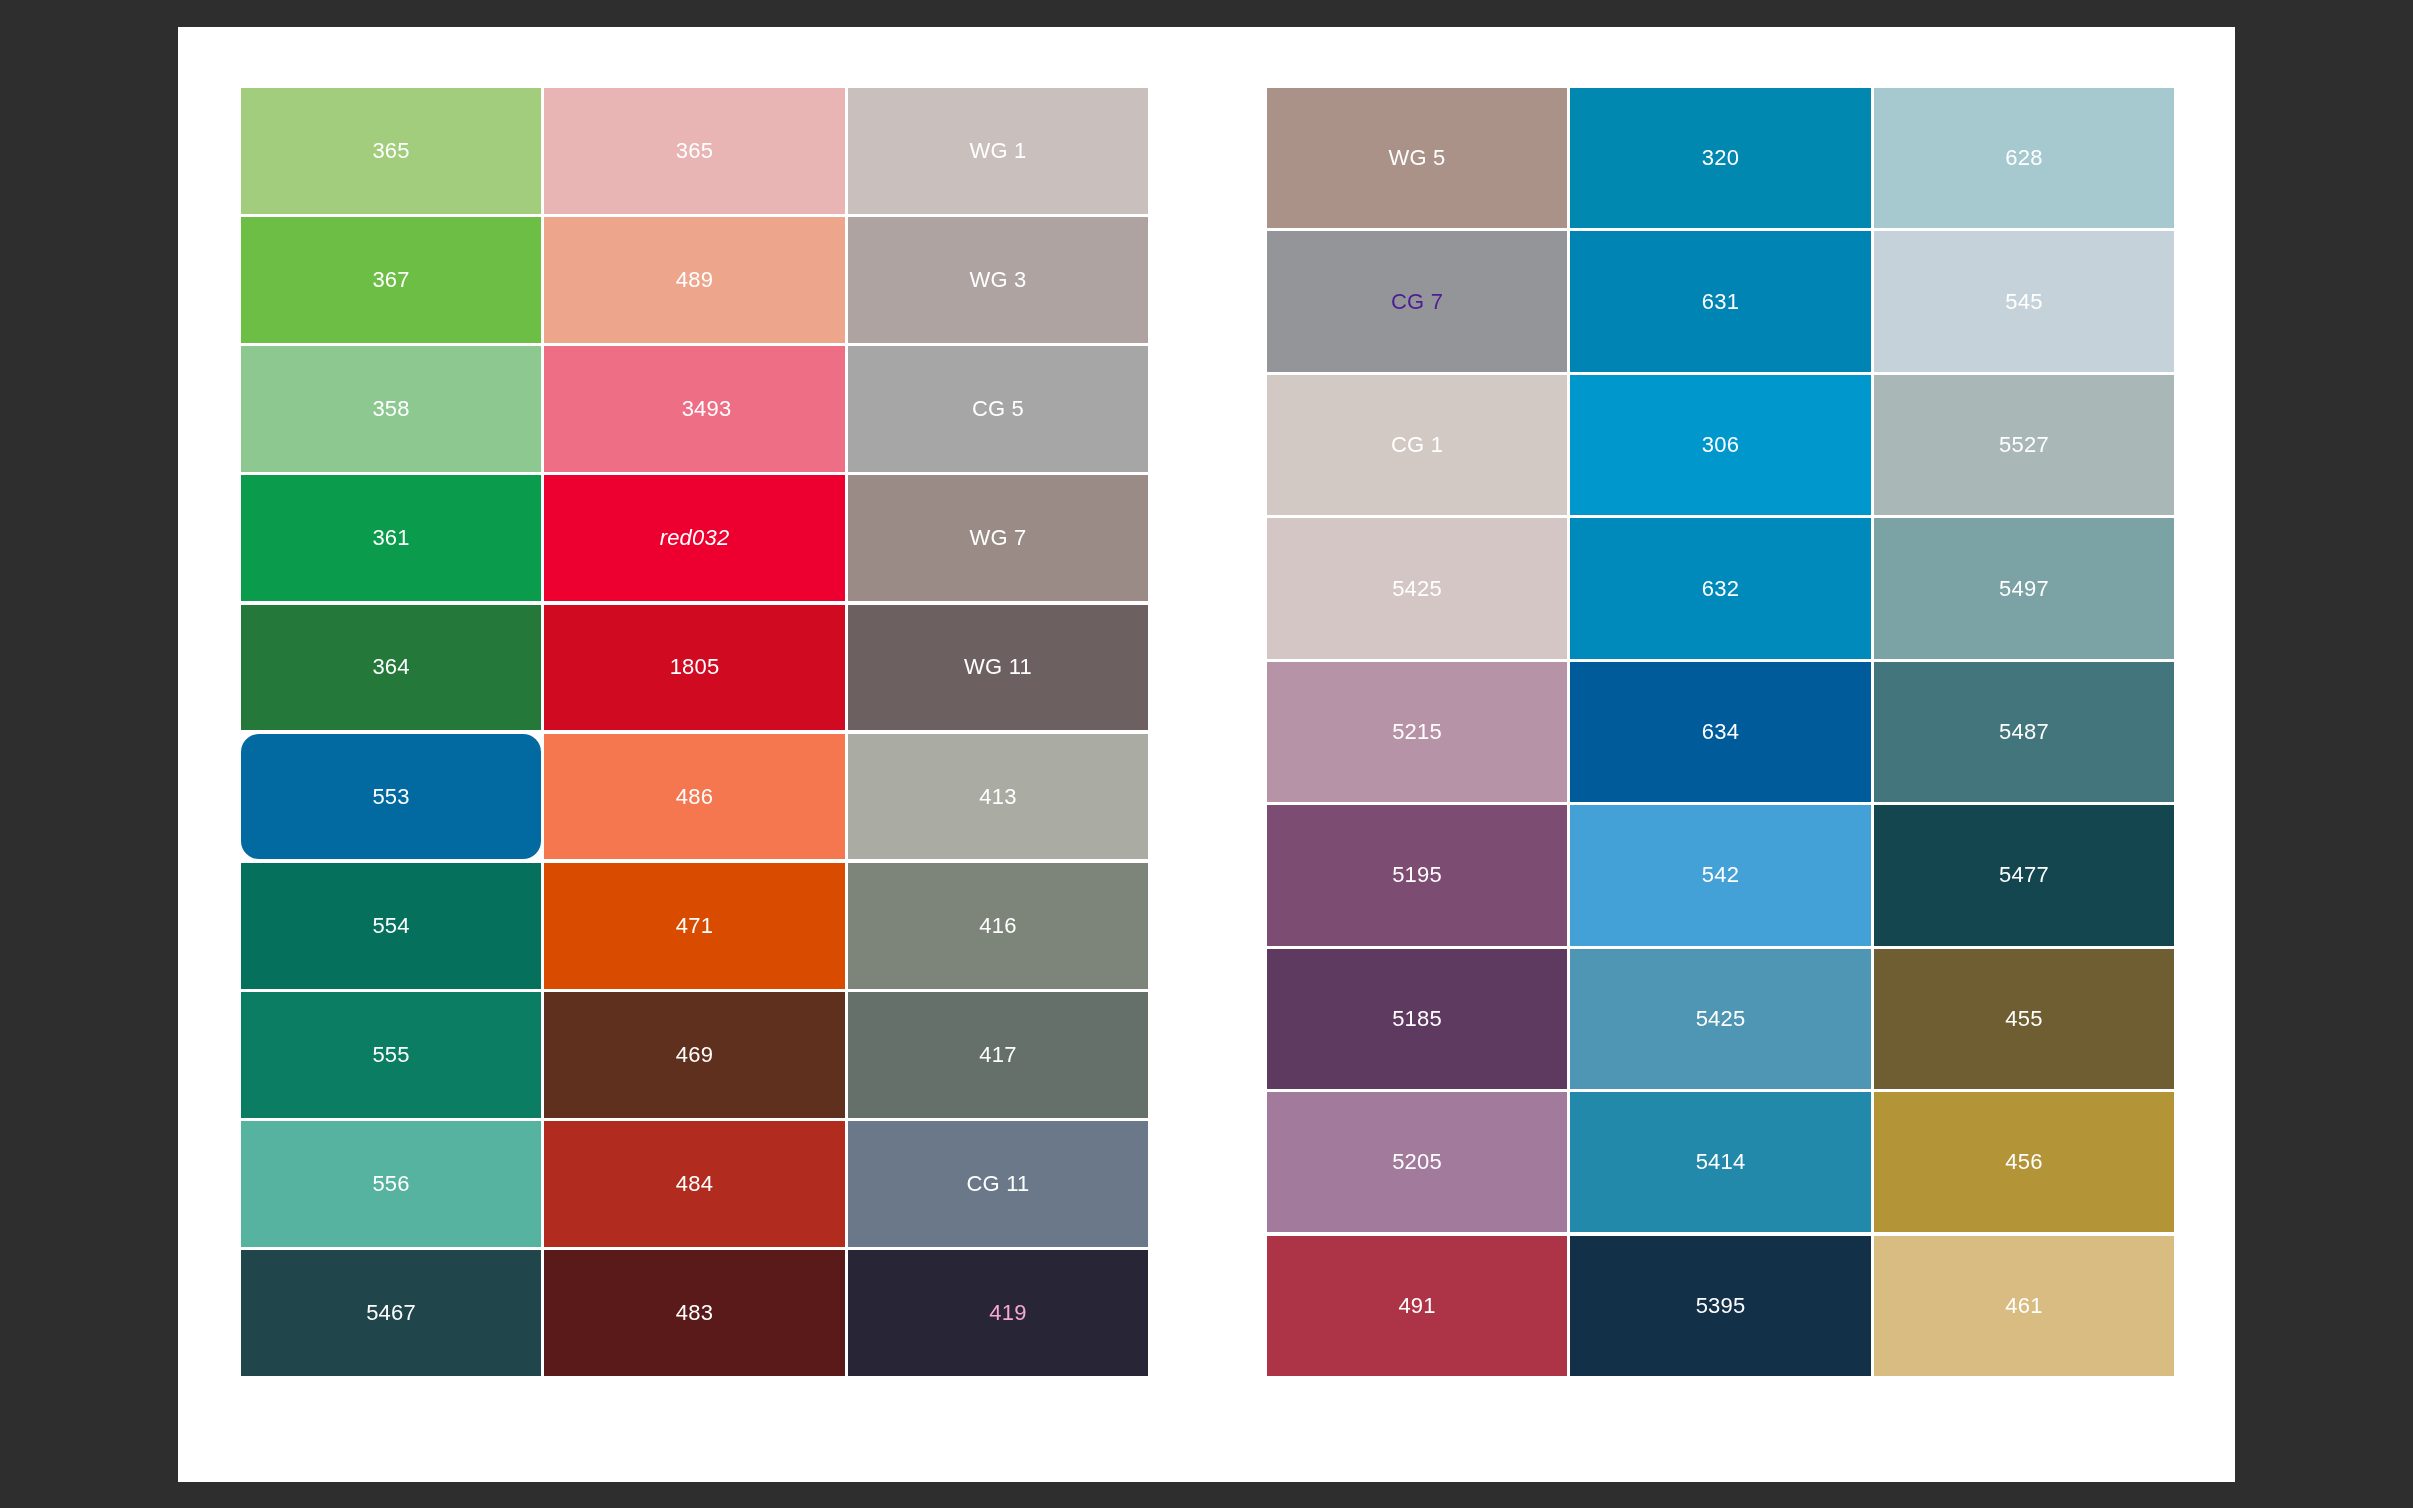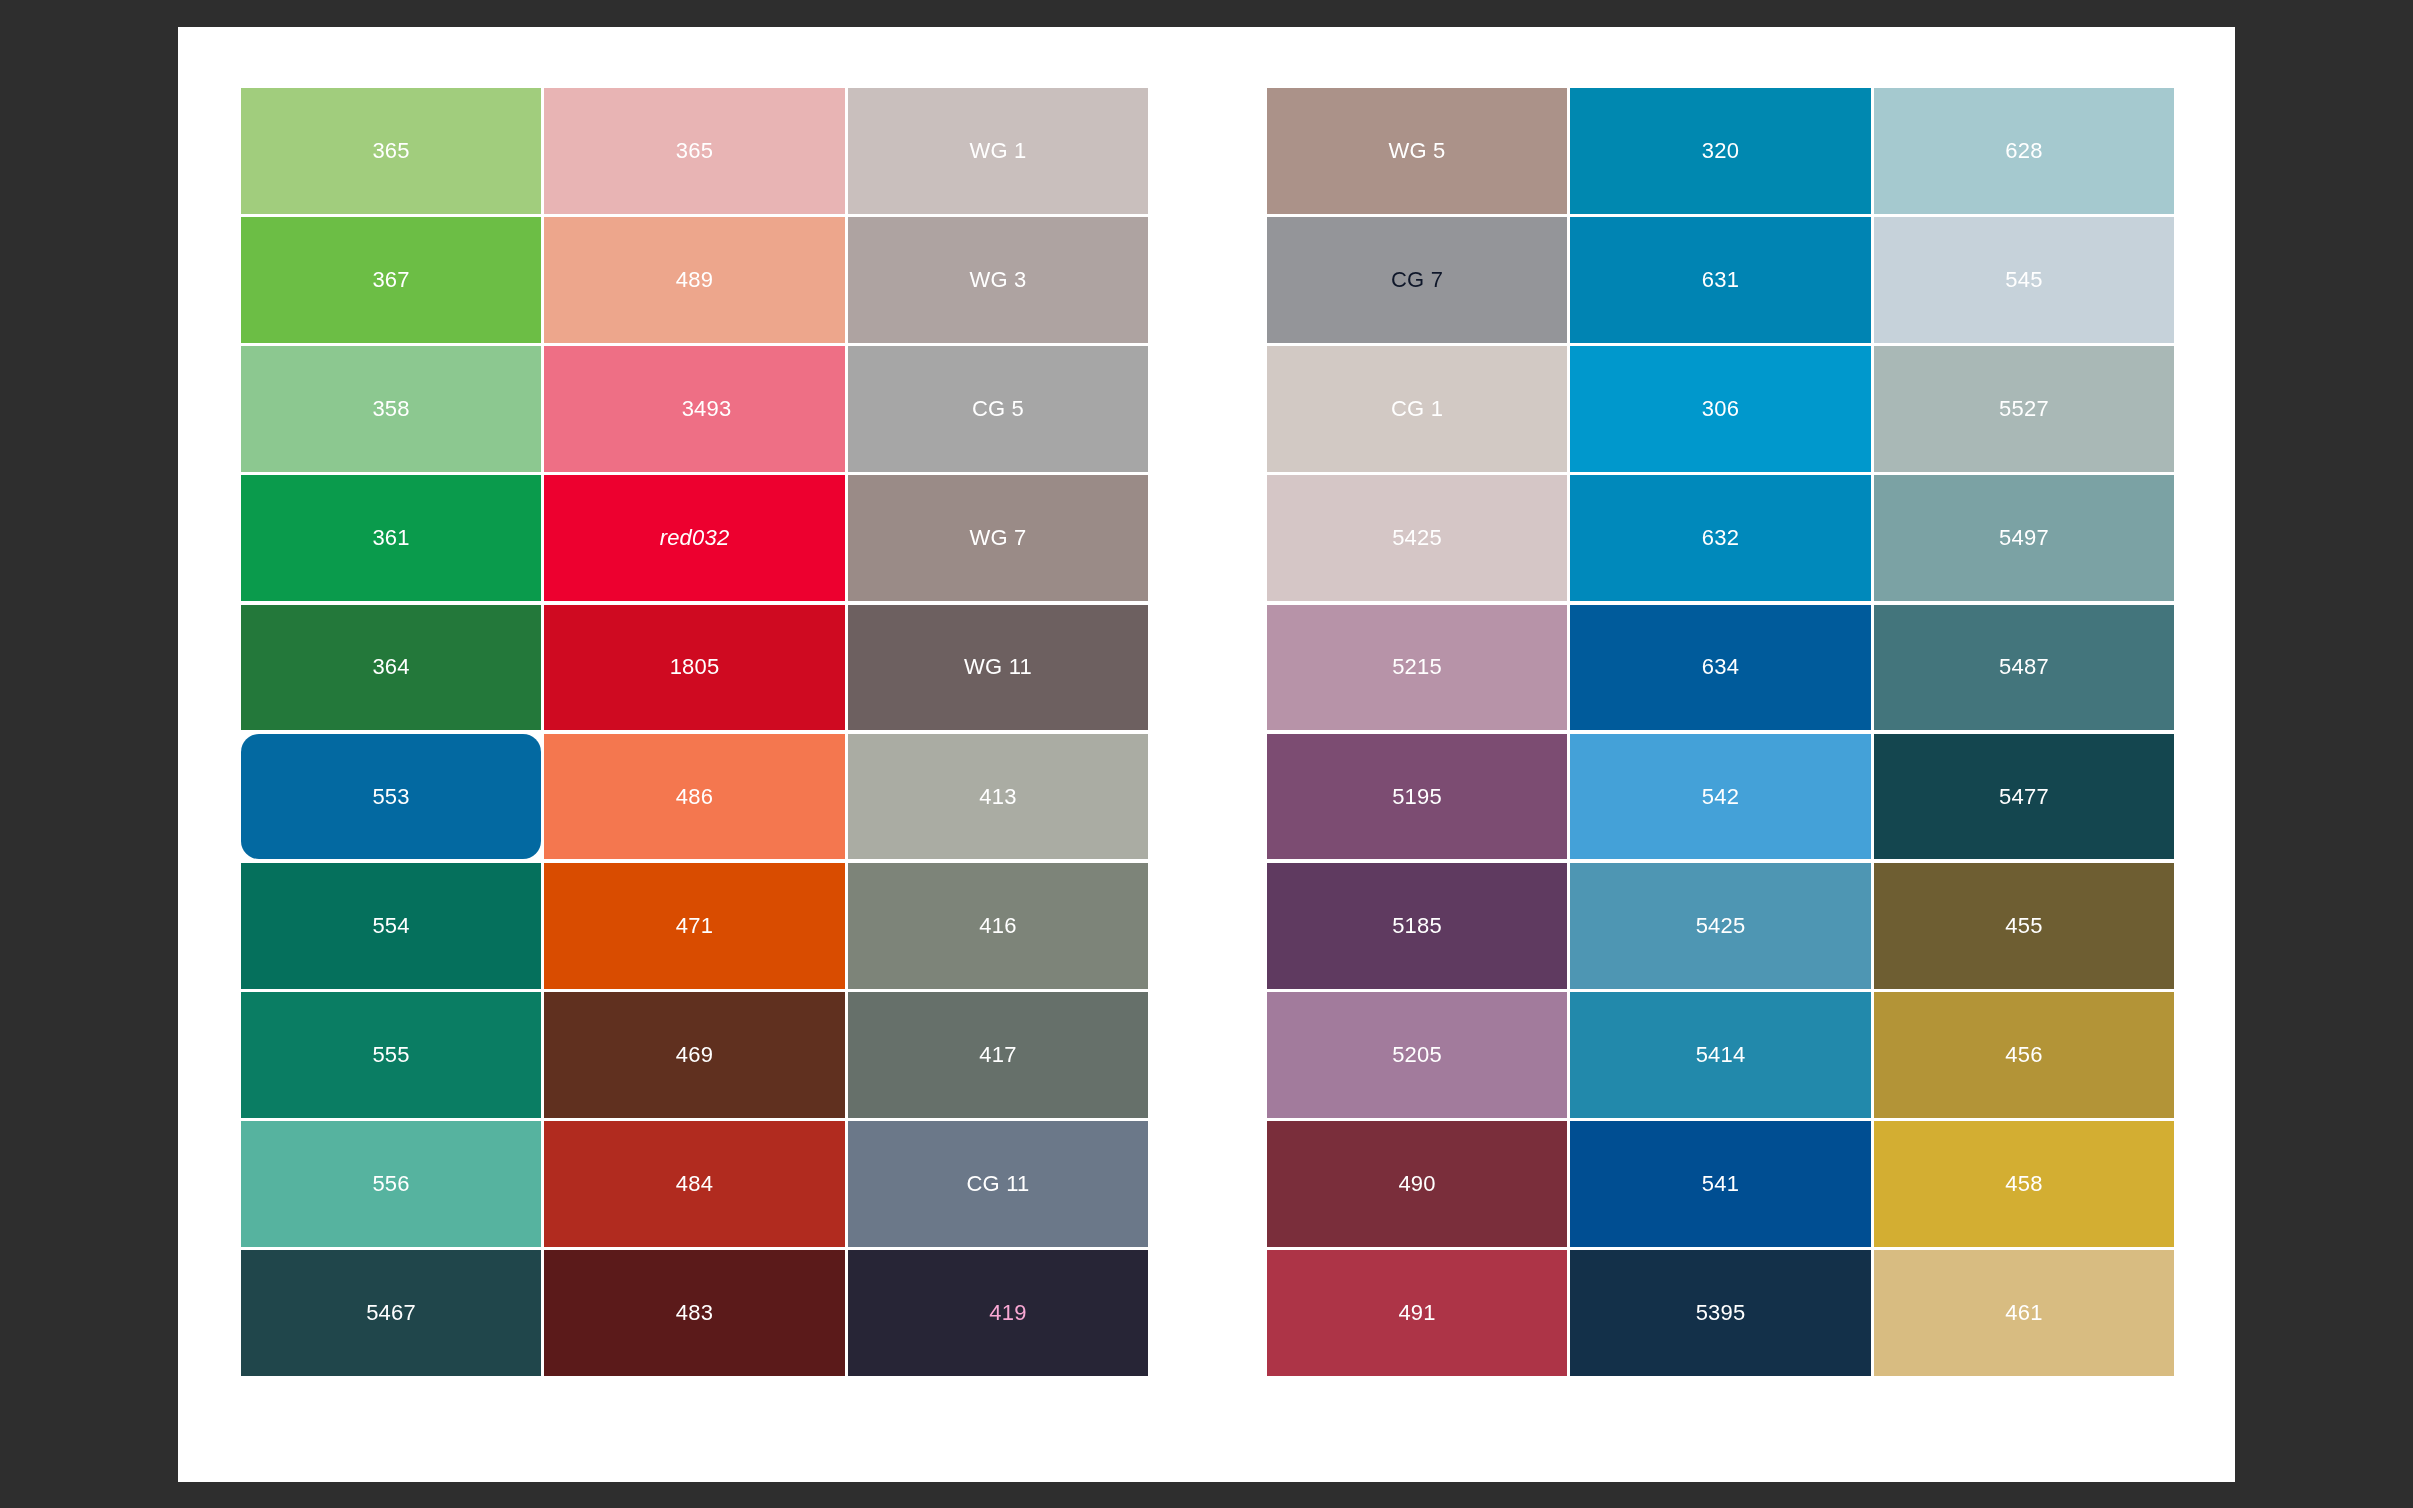--- a/index.html
+++ b/index.html
@@ -209,21 +209,21 @@
             </div>
           <div class="swatch" style="background-color: rgb(0, 136, 176);">
               <span class="swatch-label" style="color: rgb(255, 255, 255);">320</span>
             </div>
           <div class="swatch" style="background-color: rgb(165, 201, 207);">
               <span class="swatch-label" style="color: rgb(255, 255, 255);">628</span>
             </div>
         </div>
         <div class="swatch-row">
           <div class="swatch" style="background-color: rgb(148, 149, 153);">
-              <span class="swatch-label" style="color: #0f172a;">CG 7</span>
+              <span class="swatch-label" style="color: #4c1d95;">CG 7</span>
             </div>
           <div class="swatch" style="background-color: rgb(0, 132, 179);">
               <span class="swatch-label" style="color: rgb(255, 255, 255);">631</span>
             </div>
           <div class="swatch" style="background-color: rgb(198, 210, 218);">
               <span class="swatch-label" style="color: rgb(255, 255, 255);">545</span>
             </div>
         </div>
         <div class="swatch-row">
           <div class="swatch" style="background-color: rgb(210, 201, 196);">
@@ -282,31 +282,20 @@
         </div>
         <div class="swatch-row">
           <div class="swatch" style="background-color: rgb(162, 123, 156);">
               <span class="swatch-label" style="color: rgb(255, 255, 255);">5205</span>
             </div>
           <div class="swatch" style="background-color: rgb(34, 137, 171);">
               <span class="swatch-label" style="color: rgb(255, 255, 255);">5414</span>
             </div>
           <div class="swatch" style="background-color: rgb(179, 148, 55);">
               <span class="swatch-label" style="color: rgb(255, 255, 255);">456</span>
-            </div>
-        </div>
-        <div class="swatch-row">
-          <div class="swatch" style="background-color: rgb(122, 46, 59);">
-              <span class="swatch-label" style="color: rgb(255, 255, 255);">490</span>
-            </div>
-          <div class="swatch" style="background-color: rgb(0, 78, 146);">
-              <span class="swatch-label" style="color: rgb(255, 255, 255);">541</span>
-            </div>
-          <div class="swatch" style="background-color: rgb(211, 174, 50);">
-              <span class="swatch-label" style="color: rgb(255, 255, 255);">458</span>
             </div>
         </div>
         <div class="swatch-row">
           <div class="swatch" style="background-color: rgb(173, 52, 71);">
               <span class="swatch-label" style="color: rgb(255, 255, 255);">491</span>
             </div>
           <div class="swatch" style="background-color: rgb(19, 48, 73);">
               <span class="swatch-label" style="color: rgb(255, 255, 255);">5395</span>
             </div>
           <div class="swatch" style="background-color: rgb(216, 188, 129);">

